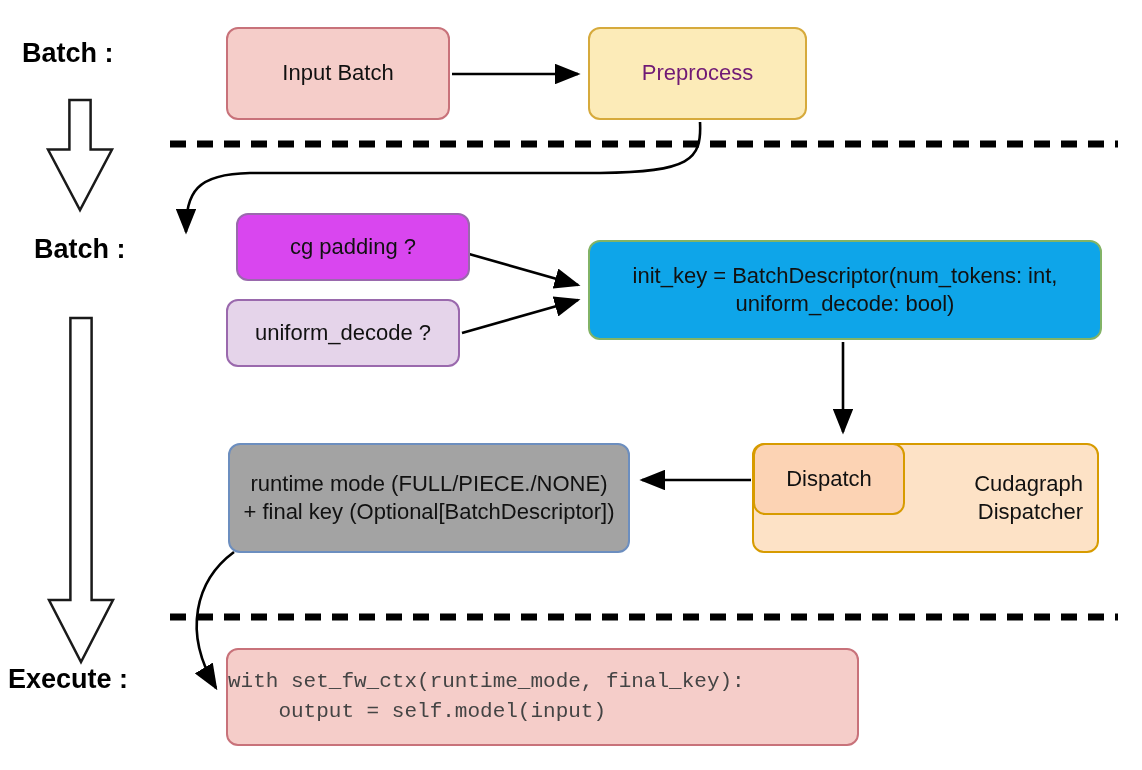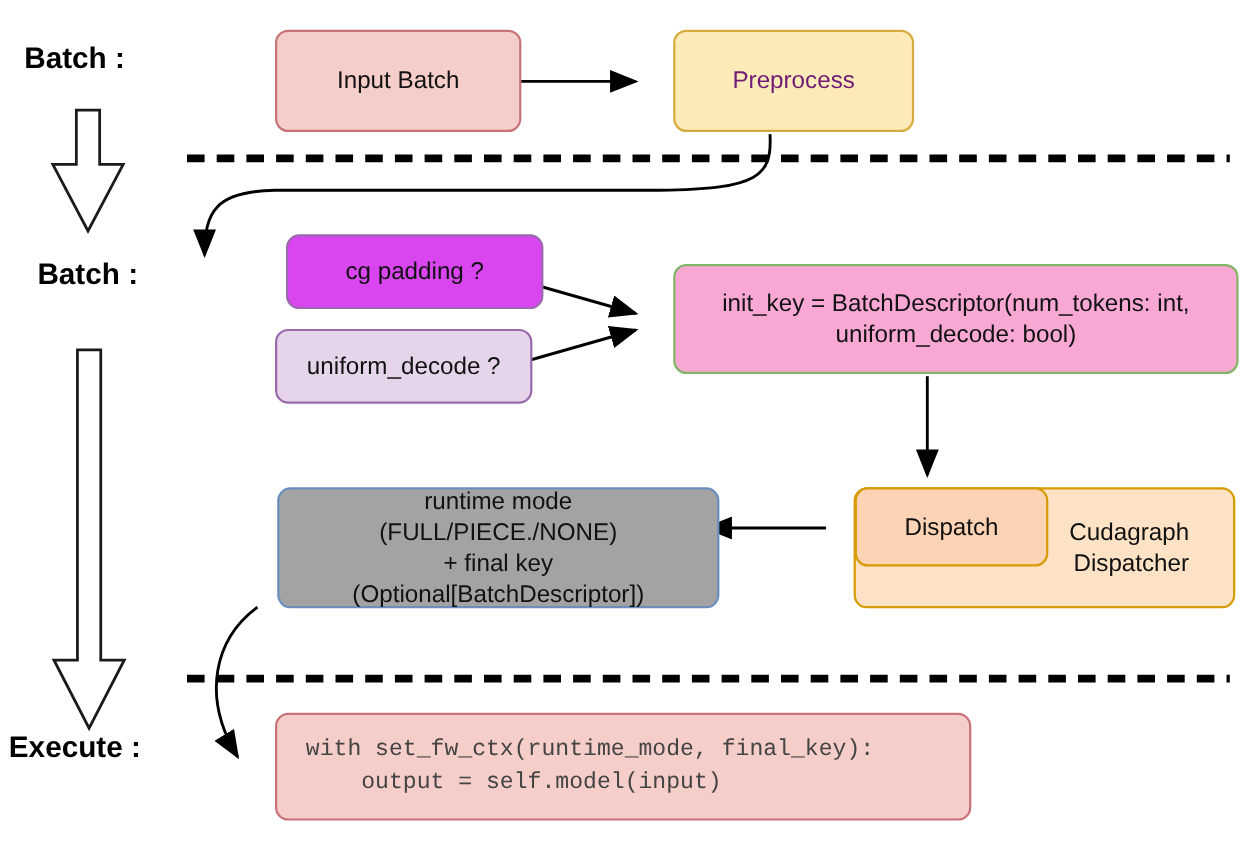--- a/index.html
+++ b/index.html
@@ -38,22 +38,21 @@
     border-style: solid;
     border-width: 2px;
     display: flex;
     align-items: center;
     justify-content: center;
     text-align: center;
     font-family: "Liberation Sans", sans-serif;
     font-size: 22px;
     color: #111111;
     line-height: 1.28;
-    padding: 4px 26px;
-    margin-left: 24px;
+    padding: 4px 0;
   }
   .node.code {
     font-family: "Liberation Mono", monospace;
     font-size: 21px;
     text-align: left;
     justify-content: center;
     white-space: pre;
     line-height: 1.45;
   }
   .node-inner {
@@ -104,29 +103,29 @@
       </div>
       <div class="node" style="left: 588px; top: 27px; width: 219px; height: 93px; background: rgb(252, 235, 184); border-color: rgb(214, 170, 60); color: #701a75; font-size: 22px;">
         <div class="node-inner">Preprocess</div>
       </div>
       <div class="node" style="left: 236px; top: 213px; width: 234px; height: 68px; background: #d946ef; border-color: rgb(154, 105, 173); color: rgb(17, 17, 17); font-size: 22px;">
         <div class="node-inner">cg padding ?</div>
       </div>
       <div class="node" style="left: 226px; top: 299px; width: 234px; height: 68px; background: rgb(229, 212, 234); border-color: rgb(154, 105, 173); color: rgb(17, 17, 17); font-size: 22px;">
         <div class="node-inner">uniform_decode ?</div>
       </div>
-      <div class="node multiline" style="left: 588px; top: 240px; width: 514px; height: 100px; background: #f9a8d4; border-color: rgb(130, 179, 102); color: rgb(17, 17, 17); font-size: 22px;">
+      <div class="node multiline" style="left: 588px; top: 240px; width: 514px; height: 100px; background: #0ea5e9; border-color: rgb(130, 179, 102); color: rgb(17, 17, 17); font-size: 22px;">
         <div class="node-inner">init_key = BatchDescriptor(num_tokens: int,
 uniform_decode: bool)</div>
       </div>
       <div class="node multiline" style="left: 752px; top: 443px; width: 347px; height: 110px; background: rgb(253, 226, 198); border-color: rgb(215, 155, 0); color: rgb(17, 17, 17); font-size: 22px;">
         <div class="node-inner" style="text-align: right; padding-right: 14px;">Cudagraph
 Dispatcher</div>
       </div>
-      <div class="node" style="left: 753px; top: 443px; width: 176px; height: 72px; background: rgb(252, 211, 180); border-color: rgb(215, 155, 0); color: rgb(17, 17, 17); font-size: 22px;">
+      <div class="node" style="left: 753px; top: 443px; width: 152px; height: 72px; background: rgb(252, 211, 180); border-color: rgb(215, 155, 0); color: rgb(17, 17, 17); font-size: 22px;">
         <div class="node-inner">Dispatch</div>
       </div>
       <div class="node multiline" style="left: 228px; top: 443px; width: 402px; height: 110px; background: #a3a3a3; border-color: rgb(108, 142, 191); color: rgb(17, 17, 17); font-size: 22px;">
         <div class="node-inner">runtime mode (FULL/PIECE./NONE)
 + final key (Optional[BatchDescriptor])</div>
       </div>
       <div class="node code" style="left: 226px; top: 648px; width: 633px; height: 98px; background: rgb(245, 205, 201); border-color: rgb(200, 114, 122); color: rgb(68, 68, 68); font-size: 21px;"><div class="node-inner">with set_fw_ctx(runtime_mode, final_key):
     output = self.model(input)</div></div>
     </div>
 

